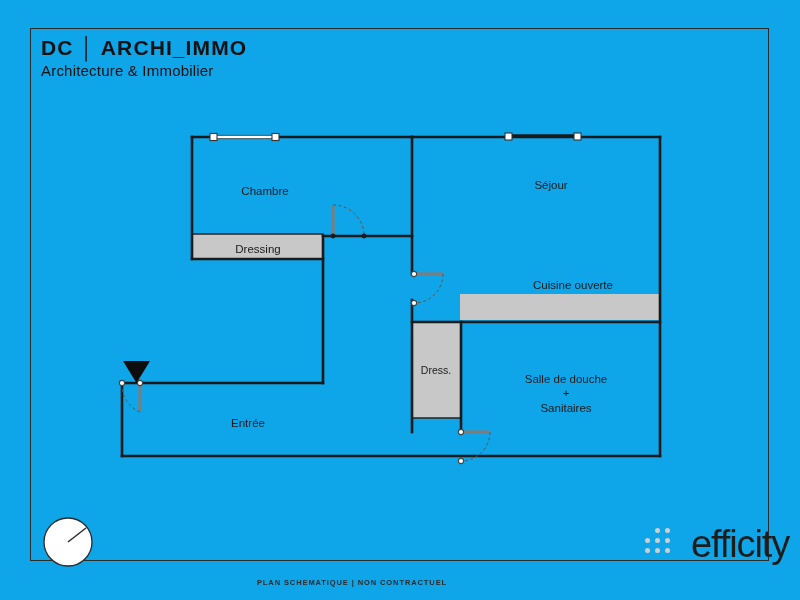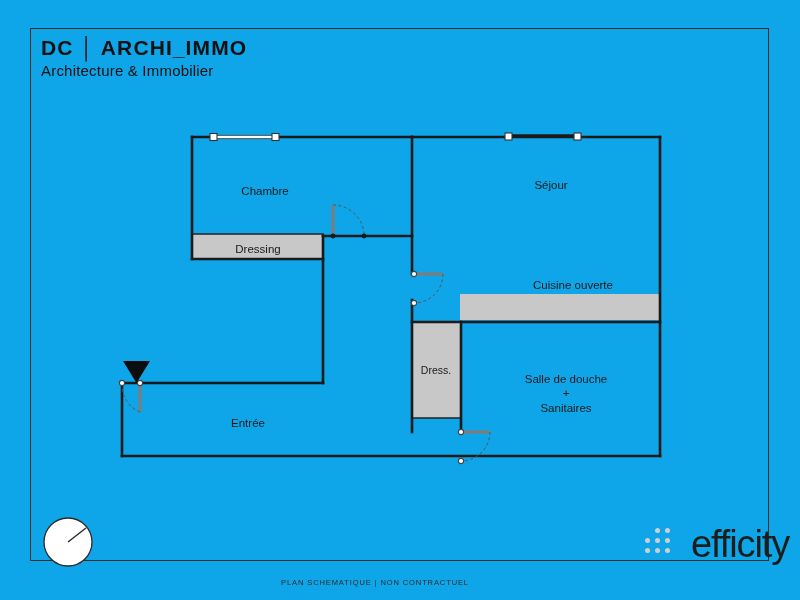--- a/index.html
+++ b/index.html
@@ -63,23 +63,22 @@
 
   
   #footer-note {
     position: absolute;
     left: 0;
     top: 578px;
     width: 704px;
     text-align: center;
     font-size: 7.5px;
     letter-spacing: 0.9px;
-    font-weight: normal;
+    font-weight: bold;
     color: #2b2b2b;
-    padding-left: 23px;
   }
 
   
   #efficity {
     position: absolute;
     left: 643px;
     top: 522px;
     width: 115px;
     height: 42px;
   }

